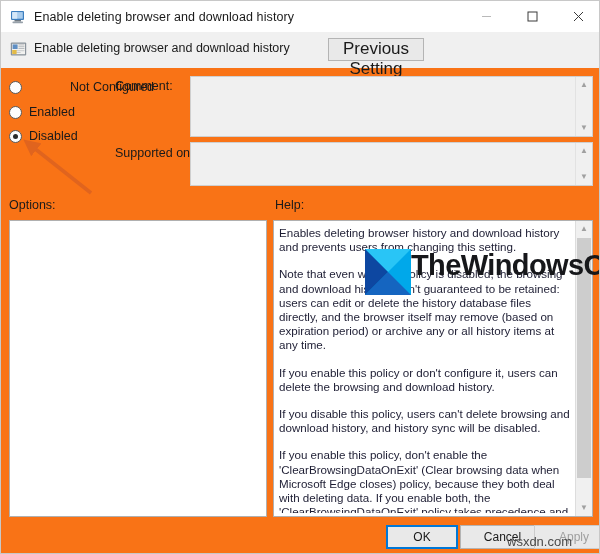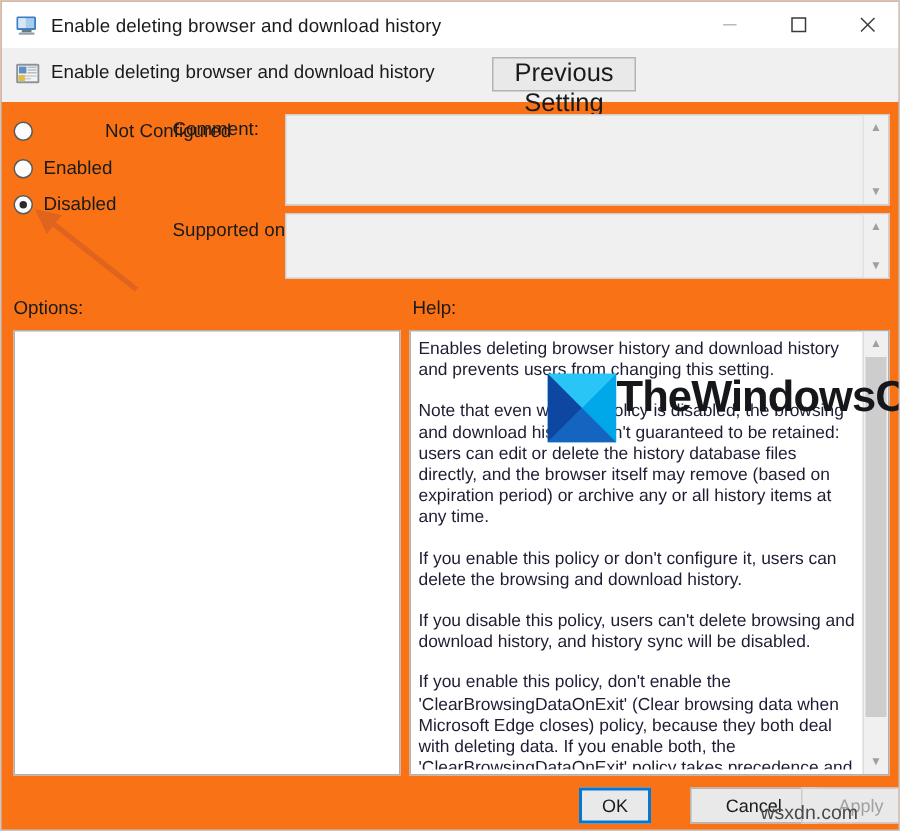--- a/index.html
+++ b/index.html
@@ -239,21 +239,21 @@
     height: 24px;
     font-family: "Liberation Sans", sans-serif;
     font-size: 12px;
     color: #1a1a1a;
     background: #e9e9e9;
     border: 1px solid #b4b4b4;
     cursor: default;
     padding: 0;
   }
   #btn-ok {
-    left: 385px; width: 48px;
+    left: 385px; width: 72px;
     border: 2px solid #0078d7;
     background: #e9e9e9;
   }
   #btn-cancel { left: 459px; width: 85px; }
   #btn-apply {
     left: 533px; width: 80px;
     color: #a0a0a0;
     background: #e9e9e9;
     border-color: #cccccc;
   }

